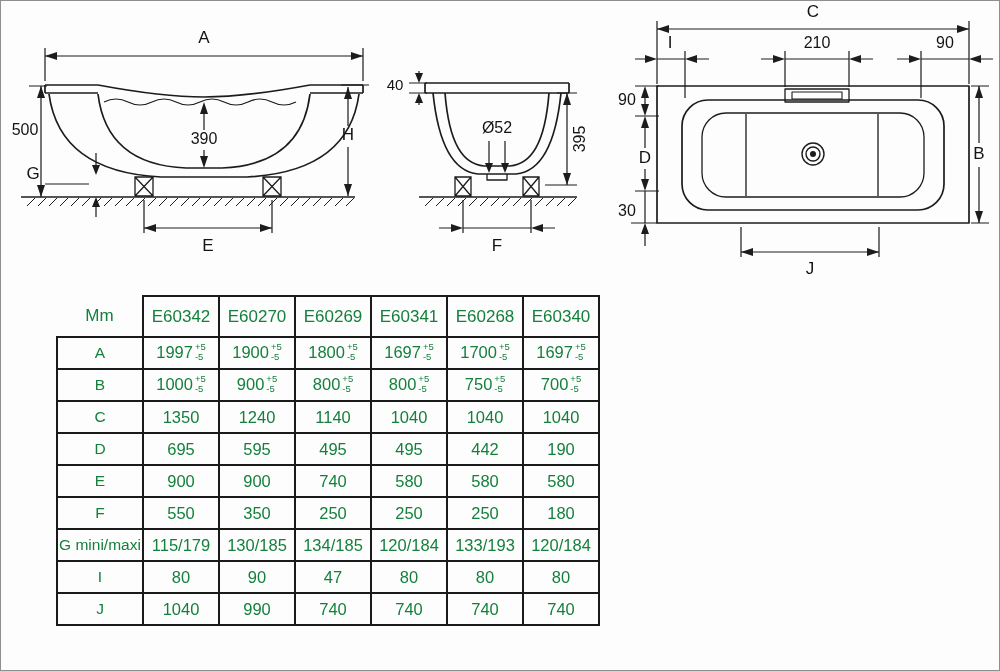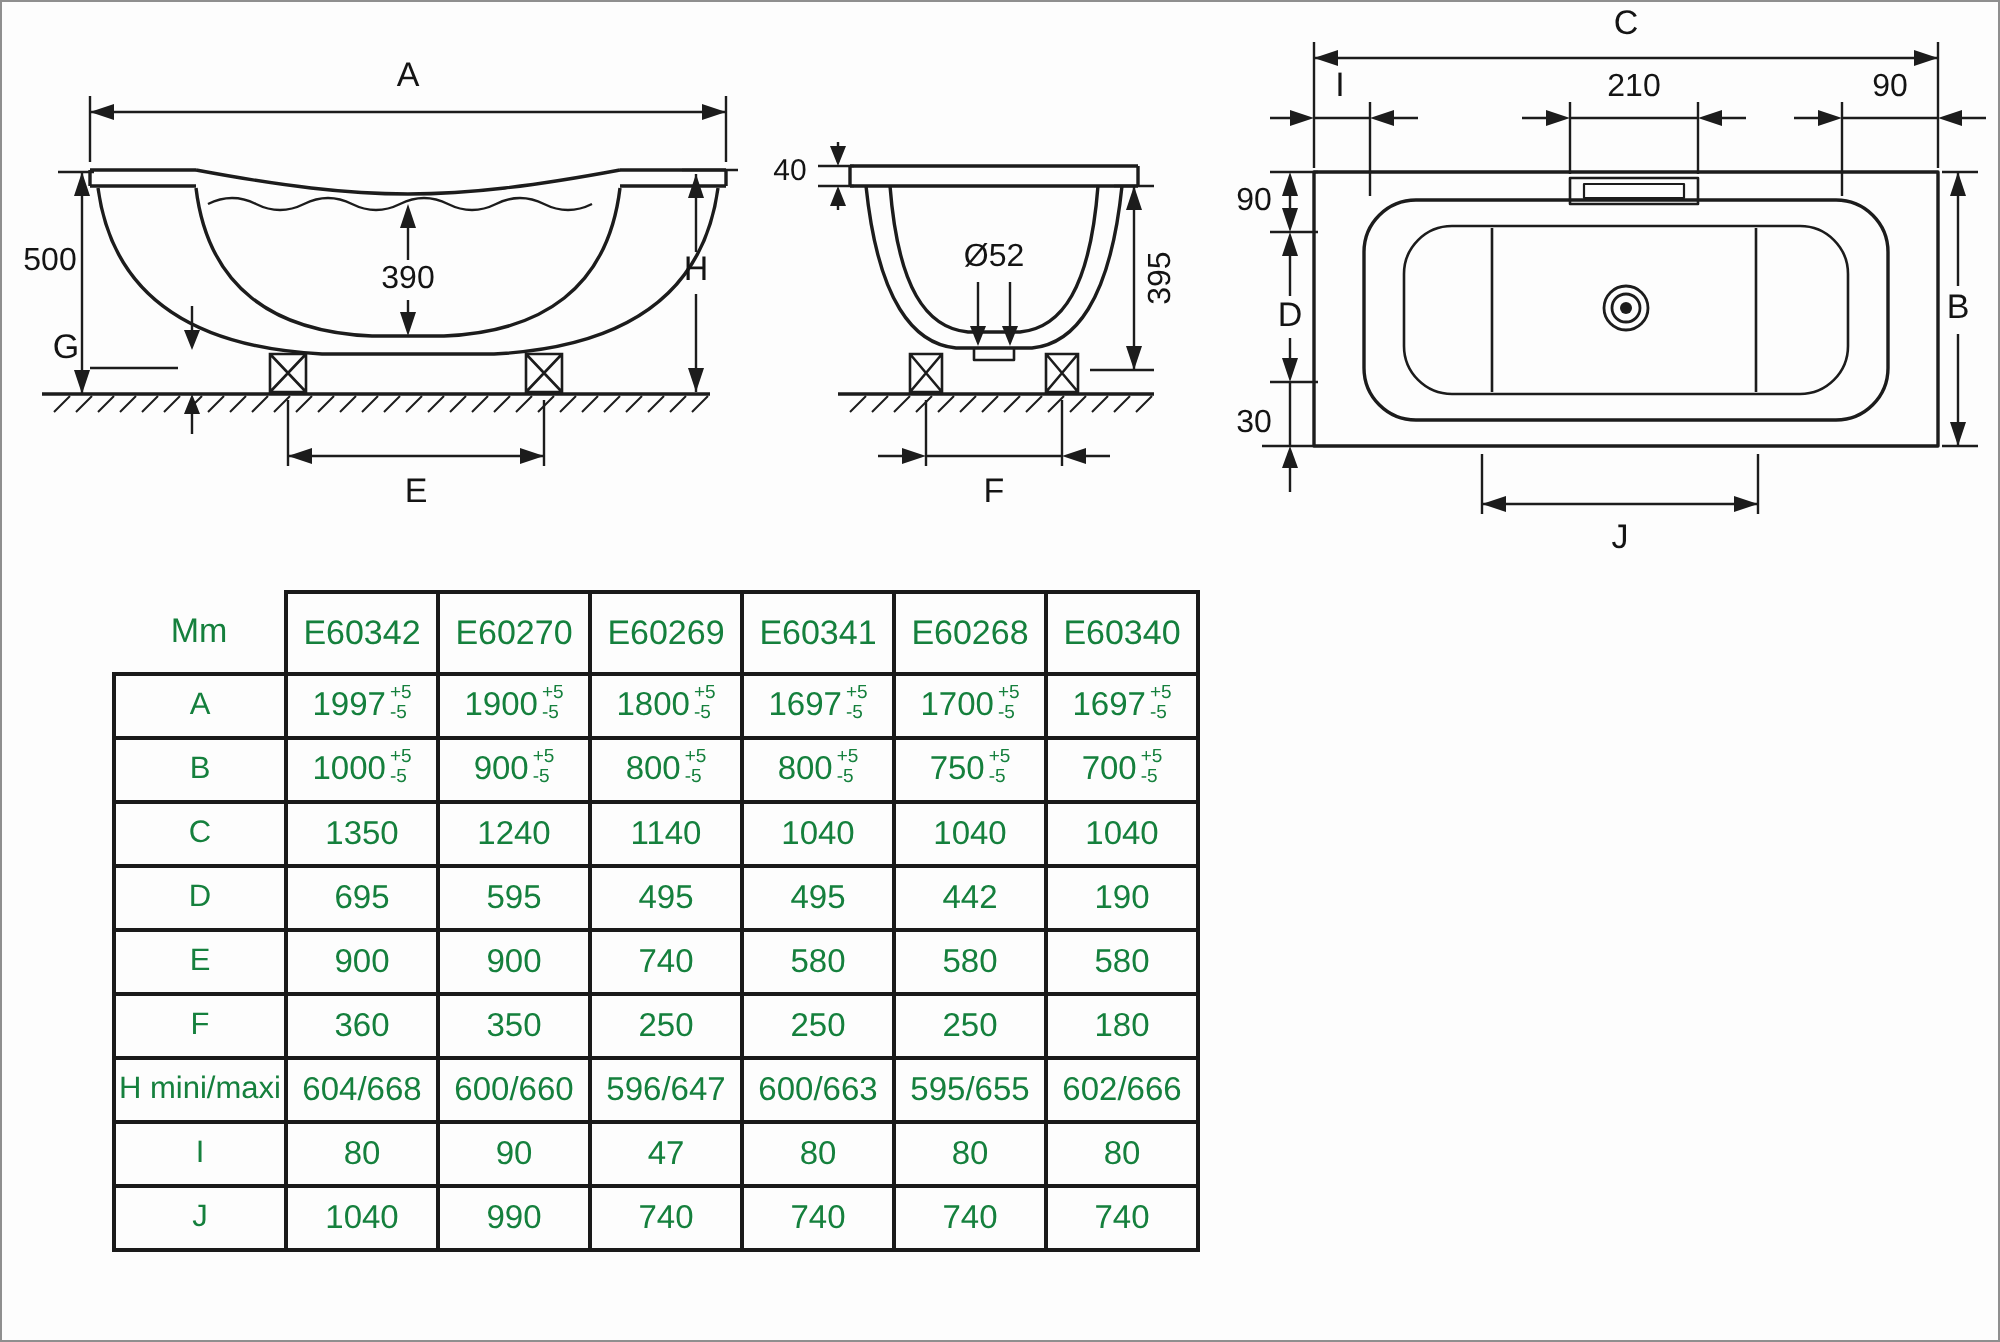--- a/index.html
+++ b/index.html
@@ -250,35 +250,35 @@
           <th>E</th>
           <td><span>900</span></td>
           <td><span>900</span></td>
           <td><span>740</span></td>
           <td><span>580</span></td>
           <td><span>580</span></td>
           <td><span>580</span></td>
         </tr>
         <tr>
           <th>F</th>
-          <td><span>360</span></td>
+          <td><span>550</span></td>
           <td><span>350</span></td>
           <td><span>250</span></td>
           <td><span>250</span></td>
           <td><span>250</span></td>
           <td><span>180</span></td>
         </tr>
         <tr>
-          <th>H mini/maxi</th>
-          <td><span>604/668</span></td>
-          <td><span>600/660</span></td>
-          <td><span>596/647</span></td>
-          <td><span>600/663</span></td>
-          <td><span>595/655</span></td>
-          <td><span>602/666</span></td>
+          <th>G mini/maxi</th>
+          <td><span>115/179</span></td>
+          <td><span>130/185</span></td>
+          <td><span>134/185</span></td>
+          <td><span>120/184</span></td>
+          <td><span>133/193</span></td>
+          <td><span>120/184</span></td>
         </tr>
         <tr>
           <th>I</th>
           <td><span>80</span></td>
           <td><span>90</span></td>
           <td><span>47</span></td>
           <td><span>80</span></td>
           <td><span>80</span></td>
           <td><span>80</span></td>
         </tr>

